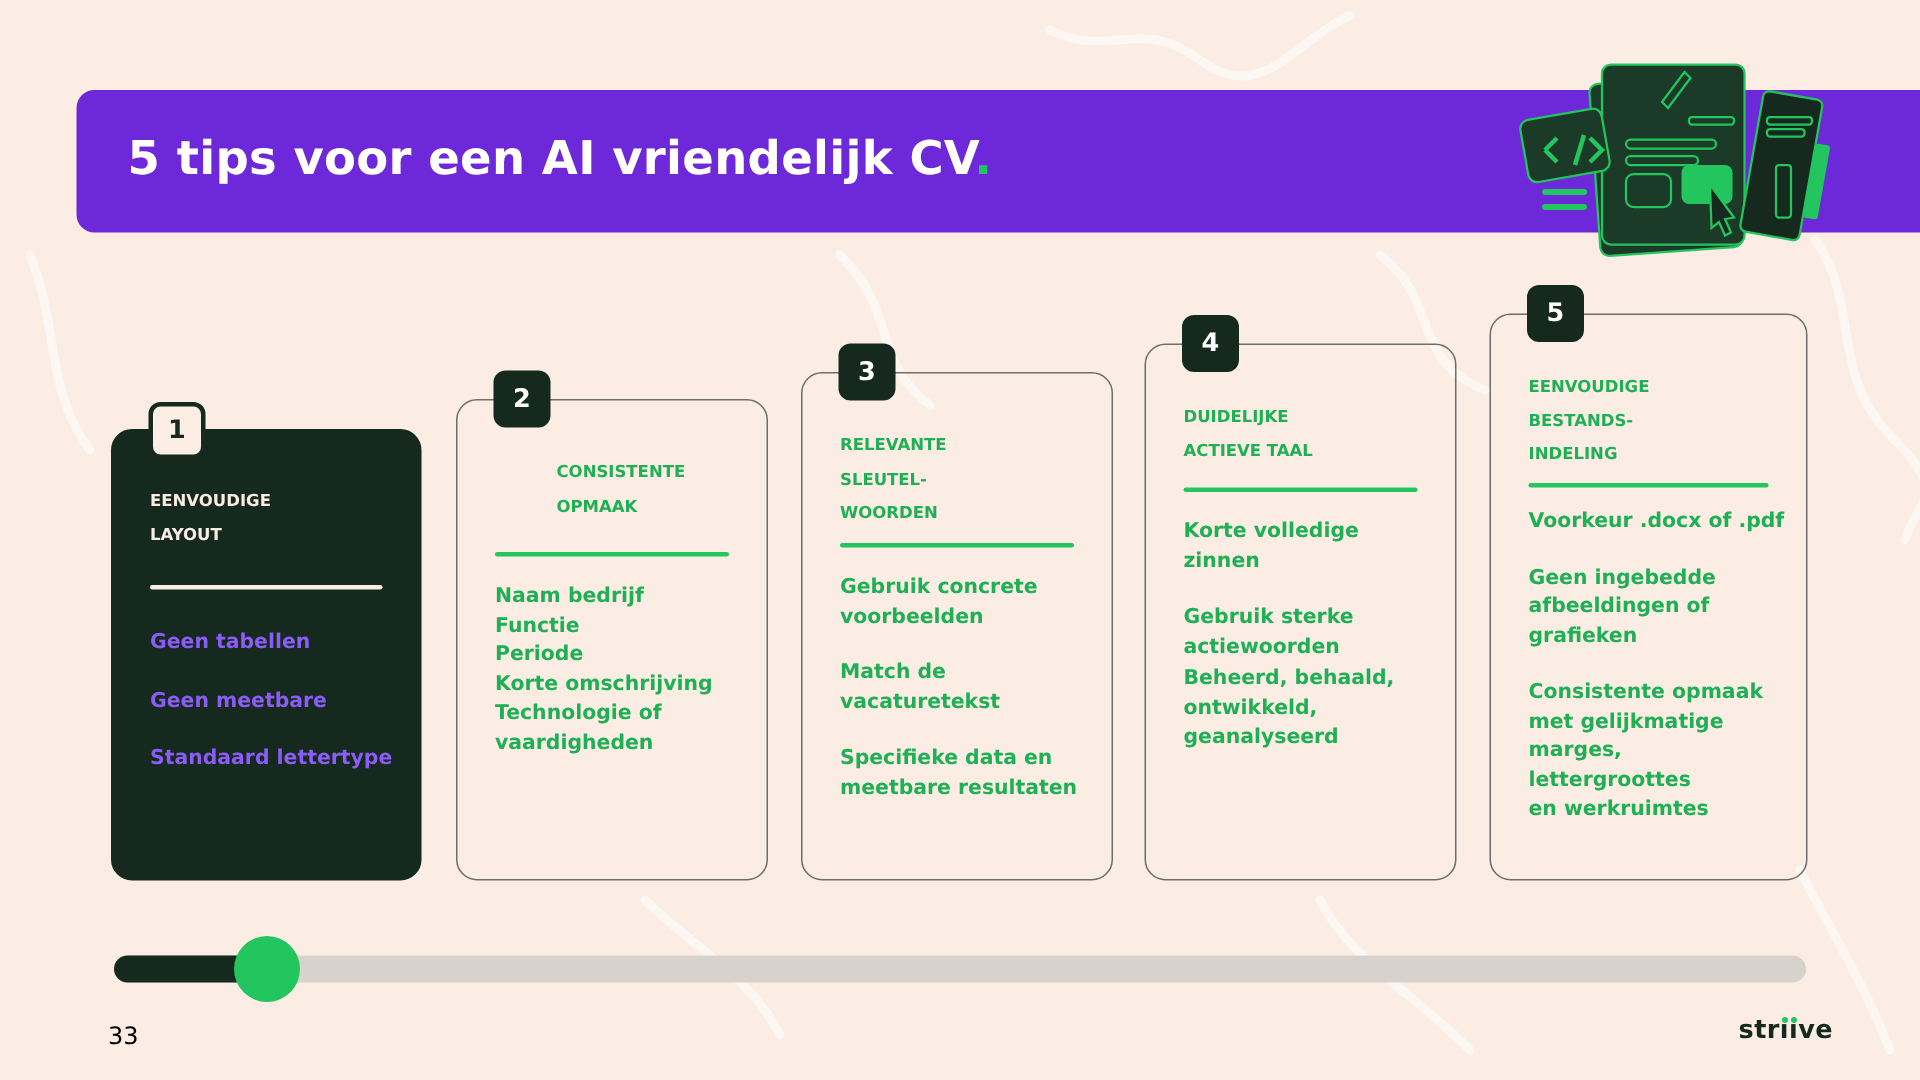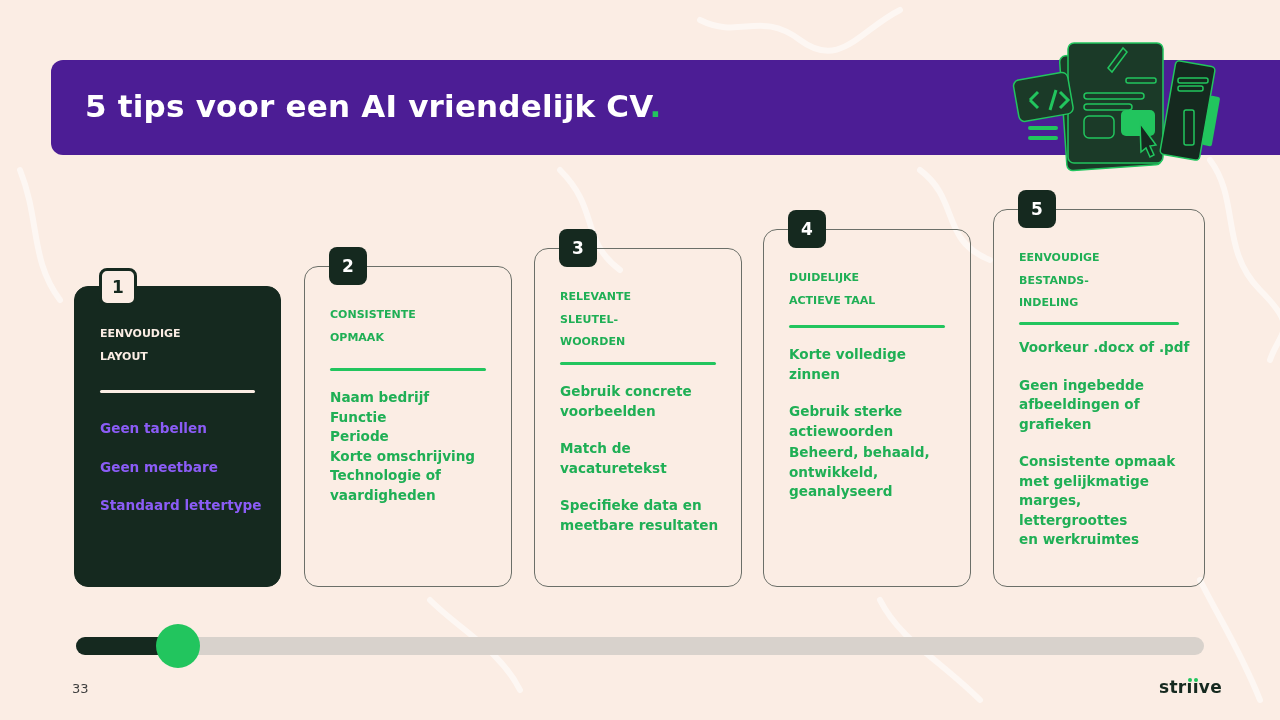--- a/index.html
+++ b/index.html
@@ -7,21 +7,21 @@
     body {
       position: relative;
       background: #FBEDE4;
       font-family: "DejaVu Sans", "Liberation Sans", sans-serif;
     }
     .bg-squiggles { position: absolute; inset: 0; pointer-events: none; }
 
     
     .header {
       position: absolute; left: 51px; top: 60px; width: 1229px; height: 95px;
-      background: #4c1d95; border-radius: 12px 0 0 12px;
+      background: #6d28d9; border-radius: 12px 0 0 12px;
     }
     .header-title {
       position: absolute; left: 34px; top: 28px;
       color: #FFFFFF; font-size: 31px; font-weight: bold; letter-spacing: 0.2px;
       white-space: nowrap;
     }
     .header-title .dot { color: #22C55E; }
     .illustration { position: absolute; left: 1008px; top: 38px; width: 220px; height: 140px; }
 
     
@@ -63,21 +63,21 @@
     .progress-fill {
       position: absolute; left: 76px; top: 637px; width: 110px; height: 18px;
       background: #15291F; border-radius: 9px 0 0 9px;
     }
     .progress-thumb {
       position: absolute; left: 156px; top: 624px; width: 44px; height: 44px;
       background: #22C55E; border-radius: 50%;
     }
 
     .page-number {
-      position: absolute; left: 72px; top: 681px; color: #404040; font-size: 13px;
+      position: absolute; left: 72px; top: 681px; color: #000000; font-size: 16px;
     }
     .logo {
       position: absolute; left: 1159px; top: 677px; color: #15291F; font-weight: bold; font-size: 17px;
       letter-spacing: 0.3px;
     }
     .logo .i { position: relative; display: inline-block; }
     .logo .i::before {
       content: ""; position: absolute; left: 50%; top: 1px; width: 4px; height: 4px;
       transform: translateX(-50%); background: #22C55E; border-radius: 50%;
     }
@@ -136,21 +136,21 @@
   <div class="divider" style="top:103px;"></div>
   <div class="card-body" style="top:132px; line-height:19.5px;">
     <div class="item" style="margin-bottom:19px;">Geen tabellen</div>
     <div class="item" style="margin-bottom:19px;">Geen meetbare</div>
     <div class="item">Standaard lettertype</div>
   </div>
 </div>
 
 <div class="card" style="left:304px; width:208px; top:266px;">
   <div class="badge">2</div>
-  <div class="card-title" style="top:37px;">CONSISTENTE
+  <div class="card-title" style="top:37px;margin-left:41px;">CONSISTENTE
 OPMAAK</div>
   <div class="divider" style="top:101px;"></div>
   <div class="card-body" style="top:121px;">
     <div class="item">Naam bedrijf
 Functie
 Periode
 Korte omschrijving
 Technologie of
 vaardigheden</div>
   </div>

